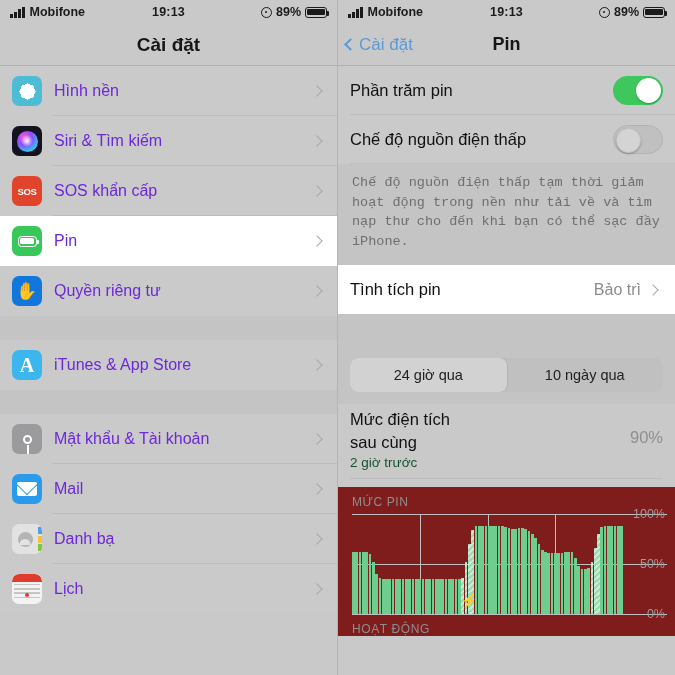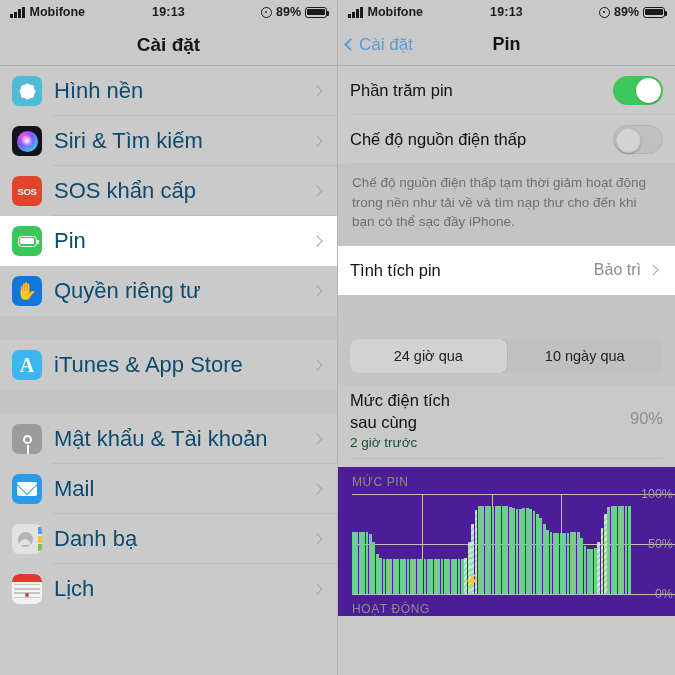--- a/index.html
+++ b/index.html
@@ -54,21 +54,21 @@
     display: flex; align-items: center; height: 50px;
     padding: 0 10px 0 12px; position: relative; background: #cacaca;
   }
   .row.selected { background: #ffffff; }
   .row .sep { position: absolute; left: 52px; right: 0; bottom: 0; height: 1px; background: #bdbdbd; }
   .ic {
     width: 30px; height: 30px; border-radius: 7px; flex: 0 0 30px;
     display: flex; align-items: center; justify-content: center;
     margin-right: 12px; position: relative; overflow: hidden;
   }
-  .row-label { font-size: 22px; color: #0c4a6e; flex: 1; }
+  .row-label { font-size: 16px; color: #6d28d9; flex: 1; }
   .chev { width: 8px; height: 8px; border-top: 1.8px solid #a8a8a8; border-right: 1.8px solid #a8a8a8; transform: rotate(45deg); margin-right: 6px; }
 
   
   .ic-wallpaper { background: #4dbcd4; }
   .ic-wallpaper .flower { width: 19px; height: 19px; border-radius: 50%; background:
      radial-gradient(circle at 50% 22%, #fff 2.6px, transparent 2.9px),
      radial-gradient(circle at 50% 78%, #fff 2.6px, transparent 2.9px),
      radial-gradient(circle at 22% 50%, #fff 2.6px, transparent 2.9px),
      radial-gradient(circle at 78% 50%, #fff 2.6px, transparent 2.9px),
      radial-gradient(circle at 29% 29%, #fff 2.4px, transparent 2.7px),
@@ -118,42 +118,42 @@
   .r-group { background: #cacaca; }
   .r-row { display:flex; align-items:center; height:49px; padding:0 12px; position:relative; background:#cacaca; }
   .r-row .sep { position:absolute; left:12px; right:0; bottom:0; height:1px; background:#bfbfbf; }
   .r-label { font-size:16.5px; color:#111; flex:1; }
   .toggle { width:50px; height:29px; border-radius:15px; position:relative; flex:0 0 50px; }
   .toggle.on { background:#3ec75c; }
   .toggle.off { background:#c0c0c0; border:1px solid #b3b3b3; }
   .toggle .knob { position:absolute; top:2px; width:25px; height:25px; border-radius:50%; background:#fff; box-shadow:0 1px 2px rgba(0,0,0,.25); }
   .toggle.on .knob { right:2px; }
   .toggle.off .knob { left:2px; background:#d4d4d4; border:1px solid #c3c3c3; }
-  .r-desc { padding:9px 14px 14px 14px; font-size:13.5px; line-height:1.45; color:#6f6f6f; background:#c4c4c4; }
+  .r-desc { padding:9px 14px 14px 14px; font-size:13.5px; line-height:1.45; color:#6f6f6f; background:#c4c4c4;font-family:Liberation Mono, monospace; }
   .r-white { background:#ffffff; }
   .r-white .r-label { color:#111; }
   .r-value { font-size:16px; color:#8c8c8c; margin-right:8px; }
   .spacer { height:38px; background:#c4c4c4; }
 
   
   .seg-wrap { padding: 6px 12px 12px 12px; background:#c4c4c4; }
   .seg { display:flex; height:34px; border-radius:8px; background:#c0c0c0; overflow:hidden; }
   .seg div { flex:1; display:flex; align-items:center; justify-content:center; font-size:14.5px; color:#222; }
   .seg div.active { background:#d2d2d2; border-radius:8px; box-shadow:0 0 0 1px rgba(0,0,0,.06); }
 
   
   .charge { background:#c9c9c9; padding: 4px 12px 8px 12px; position:relative; }
   .charge-line { display:flex; align-items:flex-start; }
   .charge-title { font-size:16.5px; line-height:1.35; color:#111; flex:1; }
   .charge-pct { font-size:16.5px; color:#8f8f8f; padding-top:20px; }
   .charge-sub { font-size:13.5px; color:#14532d; margin-top:2px; }
   .hr { height:1px; background:#bdbdbd; margin: 8px 0 0 0; }
 
   
-  .chart-sec { background:#4c1d95; padding: 8px 0 0 0; }
+  .chart-sec { background:#7f1d1d; padding: 8px 8px 0 0; }
   .chart-head { font-size:12px; letter-spacing:.6px; color:#8e8e8e; padding: 0 0 5px 14px; }
   .chart-box { position:relative; height:100px; margin: 0 44px 0 14px; }
   .gridline { position:absolute; left:0; right:-44px; height:1px; background:#bfbfbf; }
   .vline { position:absolute; top:0; bottom:0; width:1px; background:#c0c0c0; }
   .ylab { position:absolute; right:-42px; font-size:12.5px; color:#9d9d9d; transform:translateY(-50%); }
   .bars-wrap { position:absolute; left:0; right:0; bottom:0; top:0; display:flex; align-items:flex-end; gap:0.6px; }
   .bar { flex:1 1 auto; background:#6fce8f; }
   .bar.charging { background: repeating-linear-gradient(135deg, #9adbaf 0 2px, #cfe9d6 2px 4px); }
   .bolt { position:absolute; bottom:6px; font-size:13px; color:#e8f5ea; font-weight:bold; }
   .chart-foot { font-size:12px; letter-spacing:.6px; color:#8e8e8e; padding: 8px 0 0 14px; }

